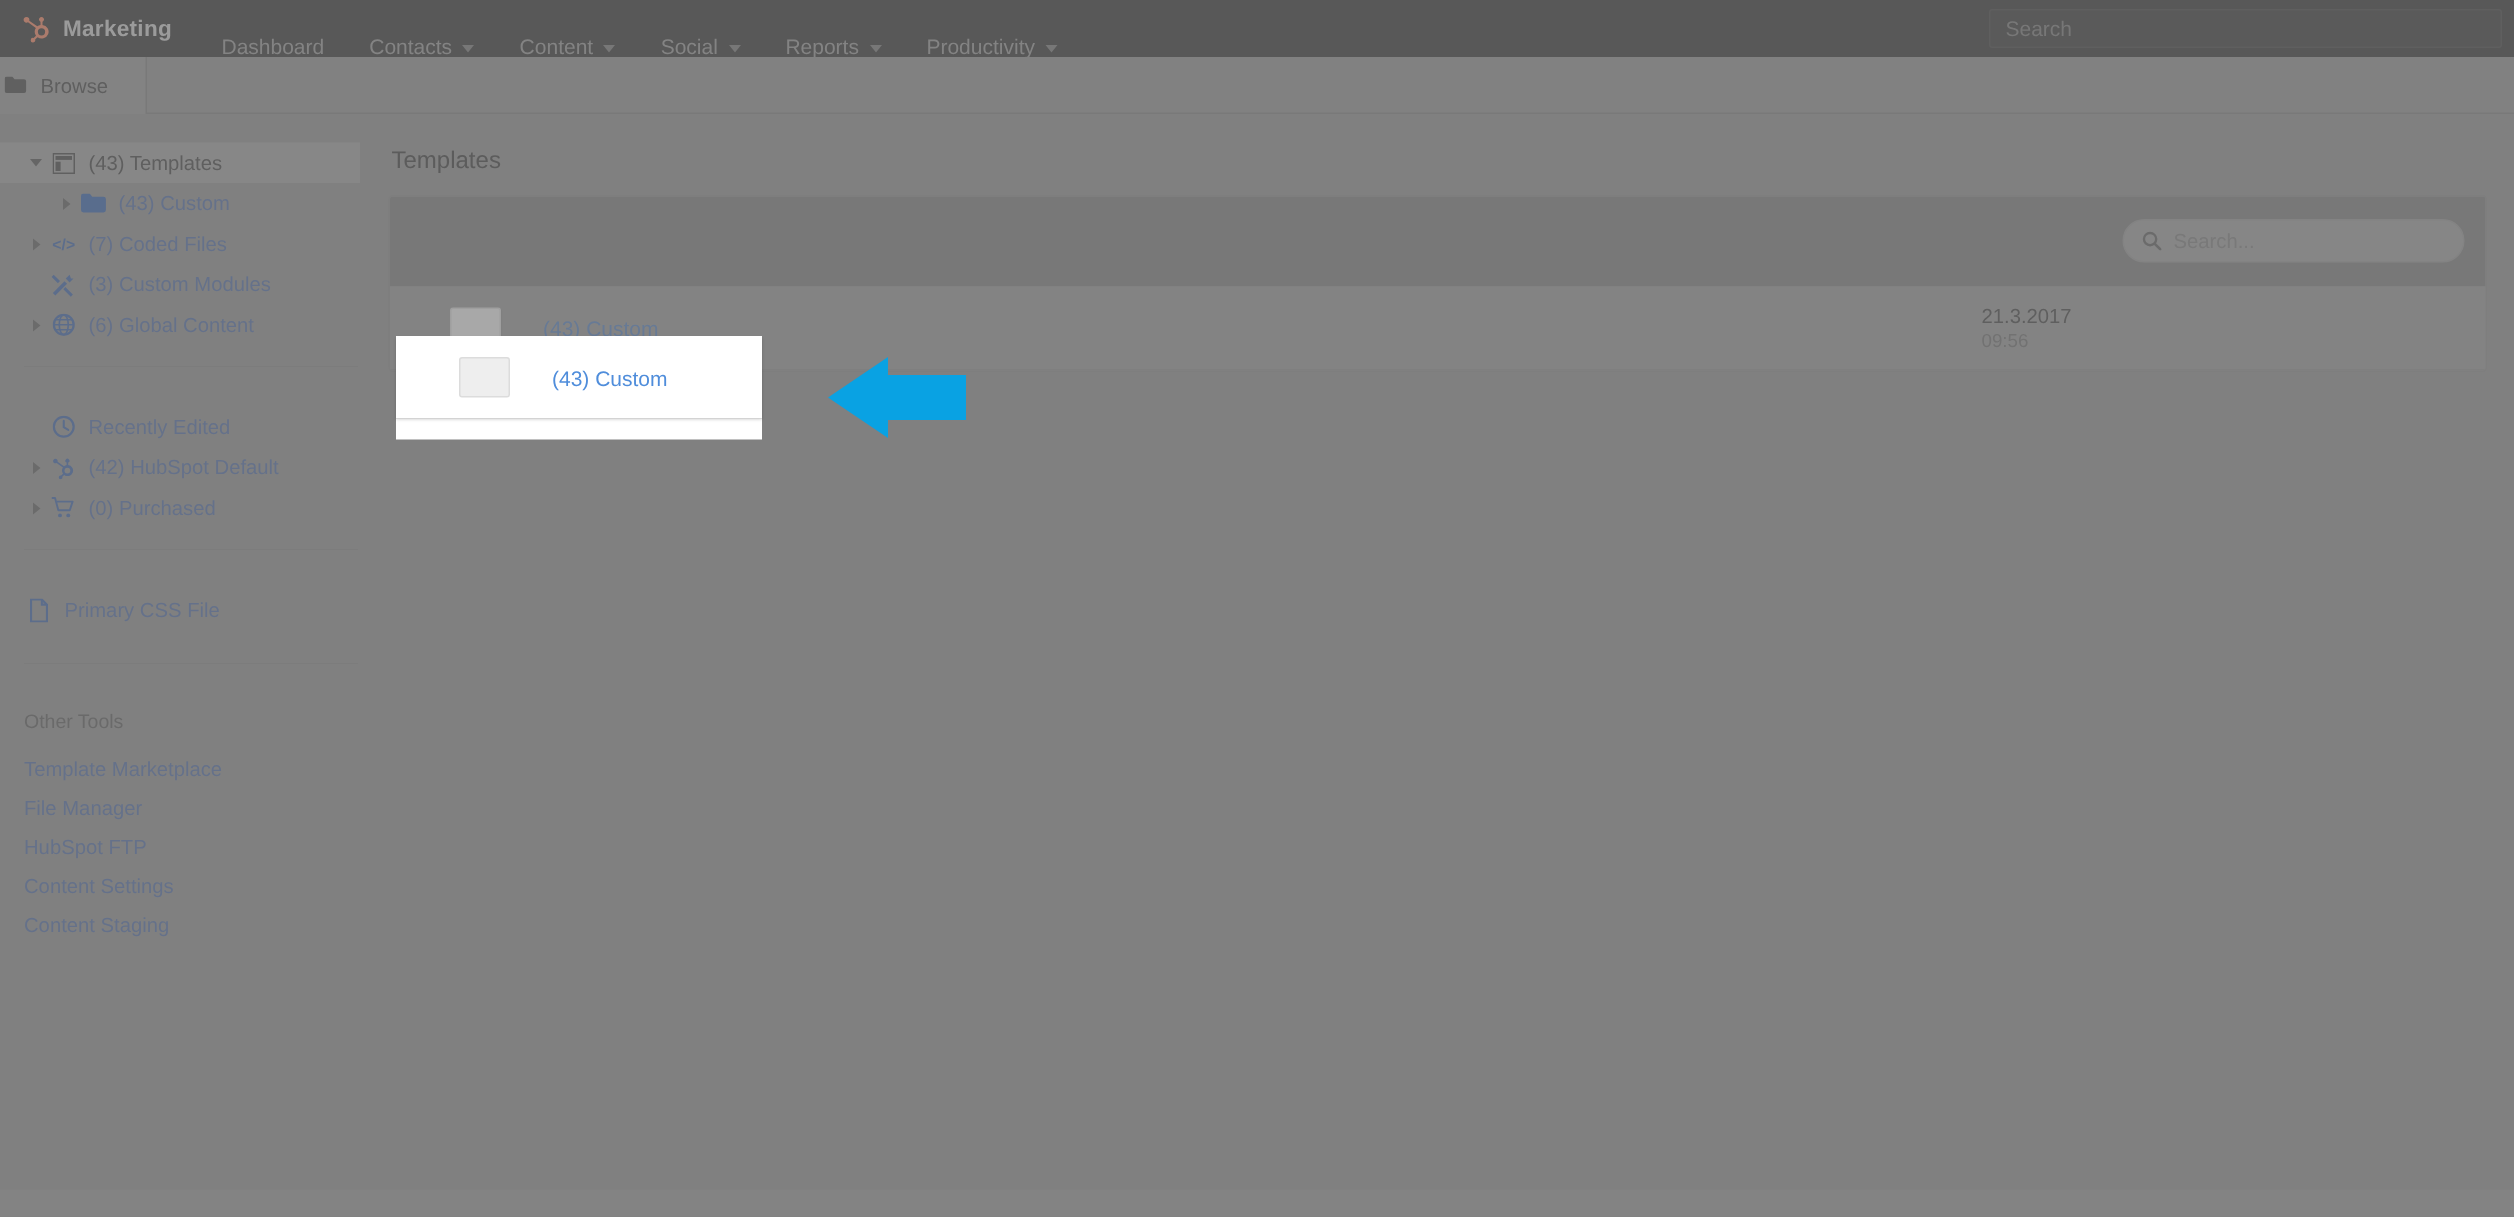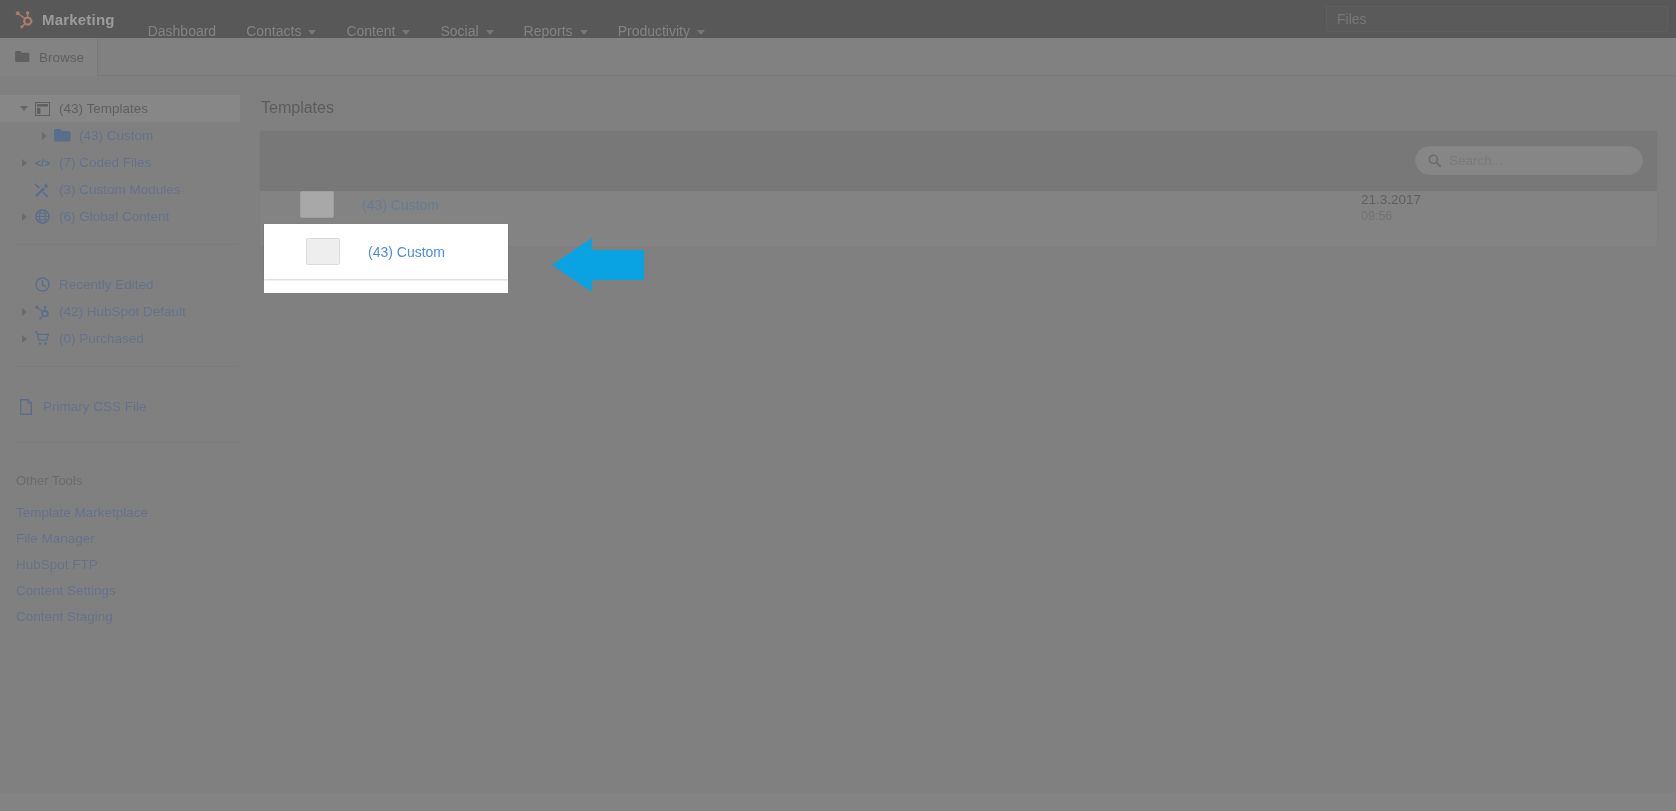--- a/index.html
+++ b/index.html
@@ -71,21 +71,21 @@
   .tabbar {
     position: absolute; left: 0; top: 38px;
     width: 1676px; height: 38px;
     background: #858585;
     border-bottom: 1px solid #6e6e6e;
   }
   .tab-browse {
     position: absolute; left: 0; top: 0;
     width: 98px; height: 38px;
     display: flex; align-items: center; gap: 9px;
-    padding-left: 15px;
+    padding-left: 3px;
     background: #8a8a8a;
     border-right: 1px solid #6e6e6e;
   }
   .tab-browse .label { color: #2a2a2a; font-size: 13.5px; }
   .folder-dark {
     width: 15px; height: 12px; display:block;
   }
 
   
   .sidebar {
@@ -196,26 +196,25 @@
     background: #7c7c7c;
     border-bottom: 1px solid #6f6f6f;
     font-size: 13px; color: #2f2f2f;
   }
   .th { padding: 0 6px; }
   .th-name   { flex: 0 0 1055px; padding-left: 105px; }
   .th-upd    { flex: 0 0 105px; }
   .th-pages  { flex: 1 1 auto; }
 
   .trow {
-    display: flex; align-items: flex-start;
+    display: flex; align-items: center;
     height: 56px;
     background: #8a8a8a;
     border-bottom: 1px solid #7e7e7e;
     position: relative;
-    gap: 40px;
   }
   .td { display: flex; align-items: center; padding: 0 6px; font-size: 13.5px; }
   .td-name  { flex: 0 0 1055px; padding-left: 40px; gap: 28px; }
   .td-upd   { flex: 0 0 105px; flex-direction: column; align-items: flex-start; justify-content: center; }
   .td-pages { flex: 1 1 auto; }
   .row-date { color: #2b2b2b; font-size: 13.5px; line-height: 17px; }
   .row-time { color: #5c5c5c; font-size: 12.5px; line-height: 16px; }
   .row-link { color: #4171b7; font-size: 14px; }
 
   .folder-sheet {
@@ -307,21 +306,21 @@
           <span>Reports</span>
           <i class="caret-down"></i>
         </div>
         <div class="navitem">
           <span>Productivity</span>
           <i class="caret-down"></i>
         </div>
       </div>
 
       <div class="nav-search">
-        <span>Files</span>
+        <span>Search</span>
       </div>
     </div>
 
     <div class="tabbar">
       <div class="tab-browse">
         <svg class="folder-dark" viewBox="0 0 16 13">
           <path d="M0 1.5A1.5 1.5 0 0 1 1.5 0h4l1.6 2H14a1.5 1.5 0 0 1 1.5 1.5v7A1.5 1.5 0 0 1 14 12H1.5A1.5 1.5 0 0 1 0 10.5z" fill="#2e2e2e"></path>
         </svg>
         <span class="label">Browse</span>
       </div>

